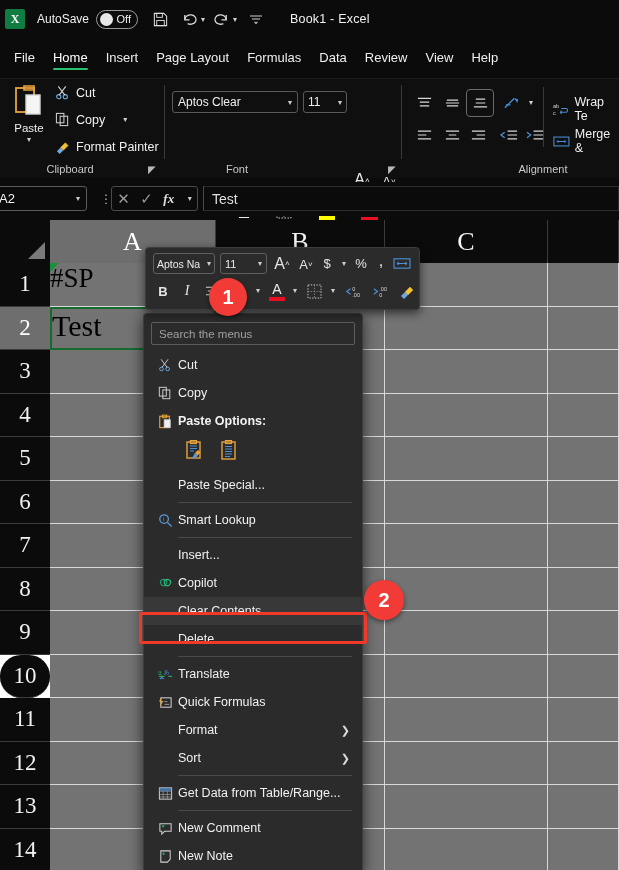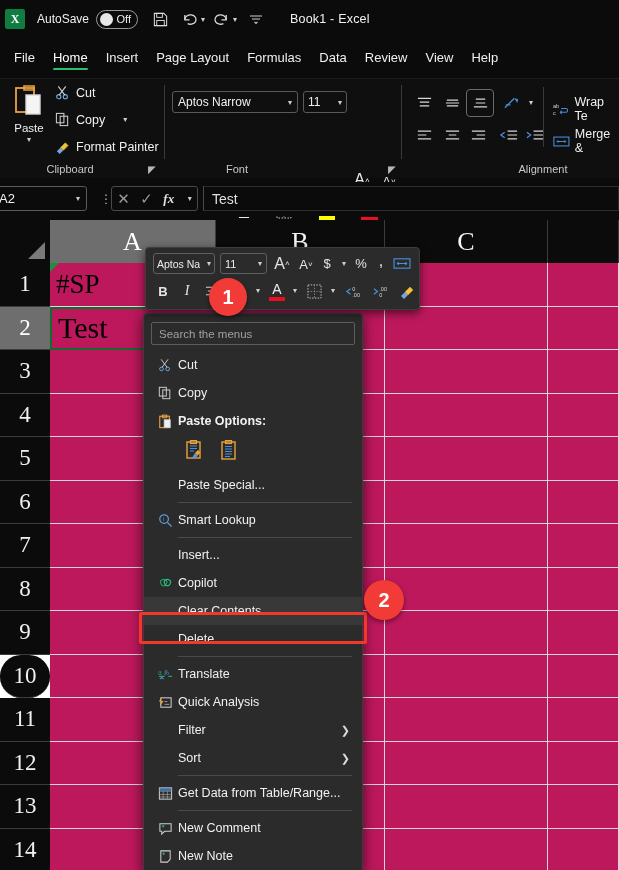--- a/index.html
+++ b/index.html
@@ -162,24 +162,24 @@
   .colhead.sel { background: #6e6e6e; color: #ffffff; }
   .rowhead {
     position: absolute; left: 0; width: 50px; background: #0b0b0b;
     color: #f0f0f0; font-size: 23px; display: flex;
     align-items: center; justify-content: center;
     border-bottom: 1px solid #3c3c3c;
     font-family: "Liberation Serif", serif;
   }
   .rowhead.sel { background: #6e6e6e; color: #ffffff; }
   .cell {
-    position: absolute; background: #be185d;
+    position: absolute; background: #737373;
     border-right: 1px solid #d8d8d8; border-bottom: 1px solid #d8d8d8;
-    display: flex; align-items: center;
-    font-size: 27px; color: #000; padding-left: 6px;
+    display: flex; 
+    font-size: 27px; color: #000; padding-left: 0;
     font-family: "Liberation Serif", serif;
   }
   .tri-green {
     position: absolute; left: 0; top: 0; width: 0; height: 0;
     border-top: 9px solid #1a8f3c; border-right: 9px solid transparent;
   }
 
   
   .mini-tb {
     position: absolute; left: 145px; top: 247px; width: 275px; height: 63px;
@@ -339,21 +339,21 @@
       <div class="grp-label" style="width:140px;">Clipboard</div>
       <div class="dlg-launch" style="left:148px;">◤</div>
     </div>
     <div class="grp-sep" style="left:164px;"></div>
 
     <div class="grp" style="left:166px; width:134px;">
       <div class="grp-label" style="left:6px; width:130px;">Font</div>
       <div class="dlg-launch" style="left:222px;">◤</div>
     </div>
     <div class="font-name-box" style="top:12px;">
-      <span>Aptos Narrow</span>
+      <span>Aptos Clear</span>
       <span class="caret">▾</span>
     </div>
     <div class="font-size-box" style="top:12px;">
       <span>11</span>
       <span class="caret">▾</span>
     </div>
     <div class="fbtn" style="left:351px; top:91px; width:22px; height:20px;">
       <span style="font-size:16px;">A</span>
         <span style="font-size:8px;vertical-align:top;">˄</span>
     </div>
@@ -750,25 +750,25 @@
           <span class="lbl">Translate</span>
         </div>
         <div class="mi">
           <span class="ico">
             <svg width="15" height="15" viewBox="0 0 16 16">
               <rect x="3" y="3" width="11" height="10" fill="none" stroke="#cfcfcf" stroke-width="1.1"></rect>
               <path d="M3.5 2L1 7h2.5L2 12l4-5.5H3.5z" fill="#e8a33d"></path>
               <path d="M7 10h5M7 7h3" stroke="#9a9a9a" stroke-width="1"></path>
             </svg>
           </span>
-          <span class="lbl">Quick Analysis</span>
+          <span class="lbl">Quick Formulas</span>
         </div>
         <div class="mi">
           <span class="ico"></span>
-          <span class="lbl">Filter</span>
+          <span class="lbl">Format</span>
           <span class="arrow">❯</span>
         </div>
         <div class="mi">
           <span class="ico"></span>
           <span class="lbl">Sort</span>
           <span class="arrow">❯</span>
         </div>
         <div class="ctx-sep"></div>
         <div class="mi">
           <span class="ico">

